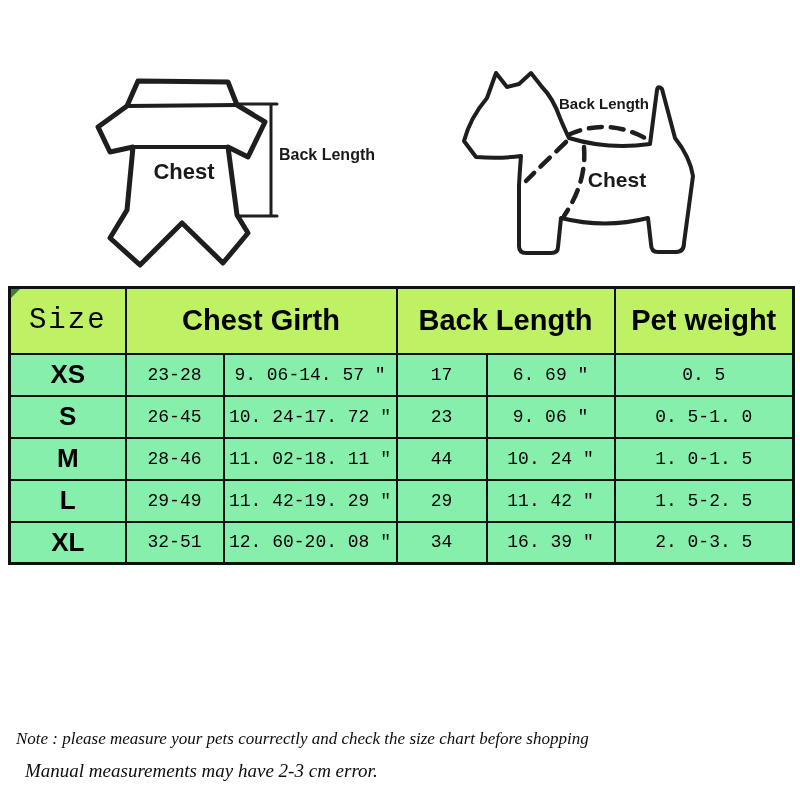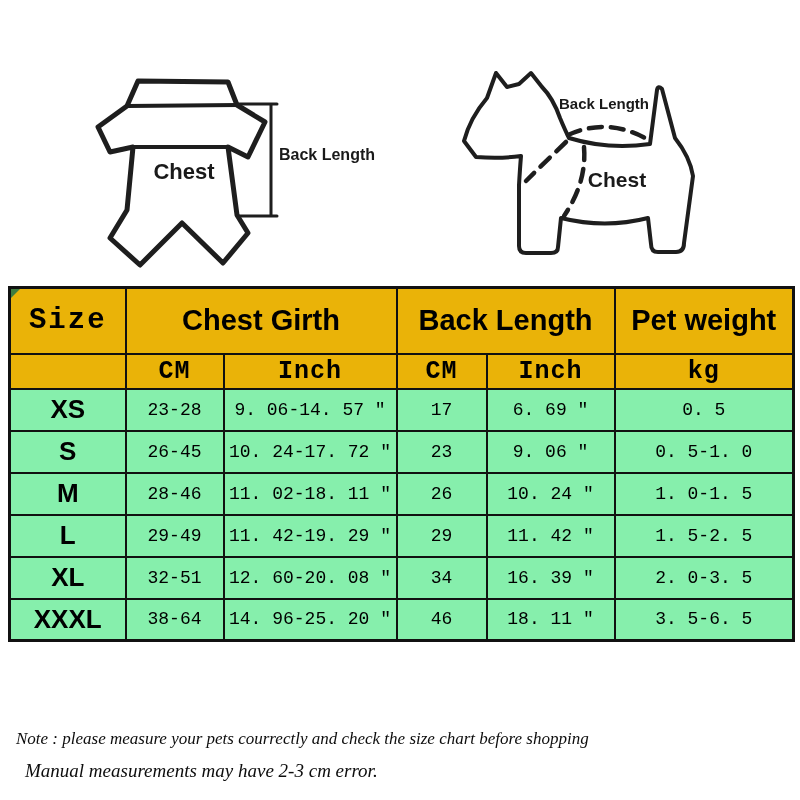--- a/index.html
+++ b/index.html
@@ -23,21 +23,21 @@
   
   .size-table{
     position:absolute;left:8px;top:286px;width:784px;
     border-collapse:collapse;table-layout:fixed;
     border:3px solid #111;
   }
   .size-table td{
     border:2px solid #111;text-align:center;vertical-align:middle;
     padding:0;overflow:hidden;white-space:pre;
   }
-  .hr1 td,.hr2 td{background:#eab308;font-weight:bold;}
+  .hr1 td,.hr2 td{background:#bef264;}
   .hr1{height:66px;}
   .hr2{height:35px;}
   .dr{height:42px;background:#86efac;}
   .th-big{font-family:"Liberation Sans",sans-serif;font-weight:bold;font-size:29px;}
   .mono{font-family:"Liberation Mono",monospace;font-weight:500;}
   .th-size{font-size:29px;letter-spacing:2px;}
   .th-sub{font-size:25px;letter-spacing:1px;}
   .cell-num{font-size:18px;}
   .cell-size{font-family:"Liberation Sans",sans-serif;font-weight:bold;font-size:26px;}
   .corner-marker{
@@ -106,76 +106,60 @@
         <col style="width:128px">
         <col style="width:179px">
     </colgroup>
     <tbody>
       <tr class="hr1">
         <td class="mono th-size">Size</td>
         <td class="th-big" colspan="2">Chest Girth</td>
         <td class="th-big" colspan="2">Back Length</td>
         <td class="th-big">Pet weight</td>
       </tr>
-      <tr class="hr2">
-        <td></td>
-        <td class="mono th-sub">CM</td>
-        <td class="mono th-sub">Inch</td>
-        <td class="mono th-sub">CM</td>
-        <td class="mono th-sub">Inch</td>
-        <td class="mono th-sub">kg</td>
-      </tr>
       <tr class="dr">
         <td class="cell-size">XS</td>
         <td class="mono cell-num">23-28</td>
         <td class="mono cell-num">9. 06-14. 57 ″</td>
         <td class="mono cell-num">17</td>
         <td class="mono cell-num">6. 69 ″</td>
         <td class="mono cell-num">0. 5</td>
       </tr>
       <tr class="dr">
         <td class="cell-size">S</td>
         <td class="mono cell-num">26-45</td>
         <td class="mono cell-num">10. 24-17. 72 ″</td>
         <td class="mono cell-num">23</td>
         <td class="mono cell-num">9. 06 ″</td>
         <td class="mono cell-num">0. 5-1. 0</td>
       </tr>
       <tr class="dr">
         <td class="cell-size">M</td>
         <td class="mono cell-num">28-46</td>
         <td class="mono cell-num">11. 02-18. 11 ″</td>
-        <td class="mono cell-num">26</td>
+        <td class="mono cell-num">44</td>
         <td class="mono cell-num">10. 24 ″</td>
         <td class="mono cell-num">1. 0-1. 5</td>
       </tr>
       <tr class="dr">
         <td class="cell-size">L</td>
         <td class="mono cell-num">29-49</td>
         <td class="mono cell-num">11. 42-19. 29 ″</td>
         <td class="mono cell-num">29</td>
         <td class="mono cell-num">11. 42 ″</td>
         <td class="mono cell-num">1. 5-2. 5</td>
       </tr>
       <tr class="dr">
         <td class="cell-size">XL</td>
         <td class="mono cell-num">32-51</td>
         <td class="mono cell-num">12. 60-20. 08 ″</td>
         <td class="mono cell-num">34</td>
         <td class="mono cell-num">16. 39 ″</td>
         <td class="mono cell-num">2. 0-3. 5</td>
       </tr>
-      <tr class="dr">
-        <td class="cell-size">XXXL</td>
-        <td class="mono cell-num">38-64</td>
-        <td class="mono cell-num">14. 96-25. 20 ″</td>
-        <td class="mono cell-num">46</td>
-        <td class="mono cell-num">18. 11 ″</td>
-        <td class="mono cell-num">3. 5-6. 5</td>
-      </tr>
     </tbody>
   </table>
 
   <div class="corner-marker"></div>
 
   <div class="footnote f-note1">Note : please measure your pets courrectly and check the size chart before shopping</div>
   <div class="footnote f-note2">Manual measurements may have 2-3 cm error.</div>
 
 </div>
 

